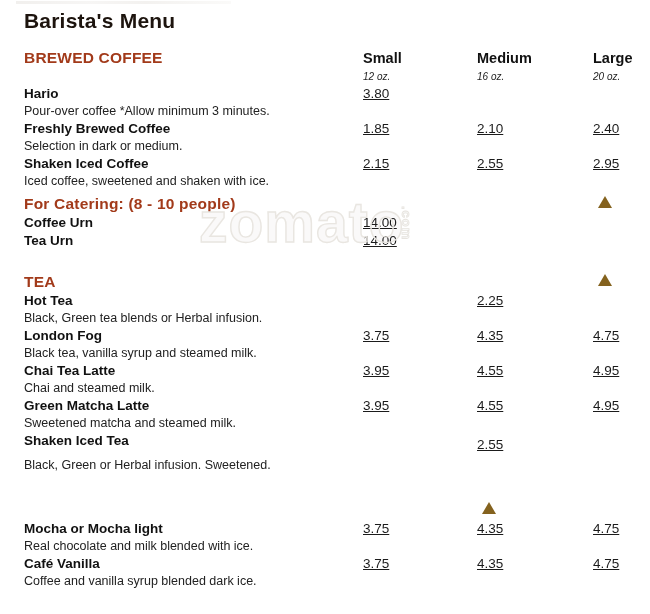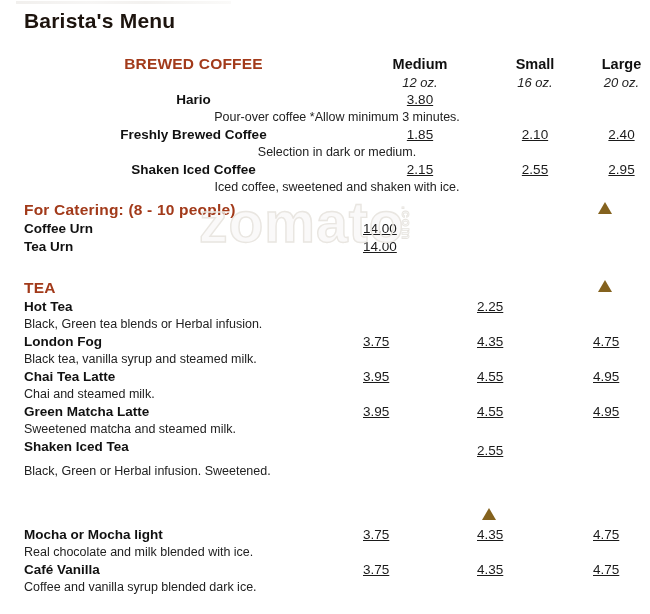--- a/index.html
+++ b/index.html
@@ -22,27 +22,27 @@
     letter-spacing:0.2px;
   }
   .row{display:grid;grid-template-columns:339px 114px 116px 1fr;line-height:17.5px;}
   .row .p{padding:0;}
   .head{line-height:20px;}
   .sec{
     color:var(--section-header);font-size:15.5px;font-weight:bold;letter-spacing:0.2px;
   }
   .colh{font-size:14.5px;font-weight:bold;padding-left:4px;color:#111;}
   .ozr{line-height:17px;}
-  .oz{font-size:13px;font-style:italic;padding-left:4px;color:#222;}
+  .oz{font-size:10px;font-style:italic;padding-left:4px;color:#222;}
   .in{font-size:13.5px;font-weight:bold;color:#111;}
   .pr{font-size:13.5px;color:#1b1b1b;text-decoration:underline;}
   .desc{font-size:12.5px;color:#222;grid-column:1 / span 4;}
   .gap{margin-top:7px;}
   .pdrop{position:relative;top:4px;}
-  .s-brewed{margin-top:21px;text-align:center;}
+  .s-brewed{margin-top:15px;}
   .s-catering{margin-top:4px;}
   .s-tea{margin-top:23px;}
   .s-blended{margin-top:26px;}
   .tri{
     display:inline-block;width:0;height:0;
     border-left:7px solid transparent;border-right:7px solid transparent;
     border-bottom:12px solid var(--triangle);
     margin-left:5px;margin-top:2px;vertical-align:top;
   }
   .watermark{
@@ -71,22 +71,22 @@
   <div class="scan-artifact"></div>
 
   <div class="watermark">zomato</div>
   <div class="watermark-com">.com</div>
 
   <div class="title">Barista's Menu</div>
 
   <div class="section s-brewed">
     <div class="row head">
       <div class="sec">BREWED COFFEE</div>
+      <div class="p colh">Small</div>
       <div class="p colh">Medium</div>
-      <div class="p colh">Small</div>
       <div class="p colh">Large</div>
     </div>
     <div class="row ozr">
       <div></div>
       <div class="p oz">12 oz.</div>
       <div class="p oz">16 oz.</div>
       <div class="p oz">20 oz.</div>
     </div>
 
     <div class="row it">

